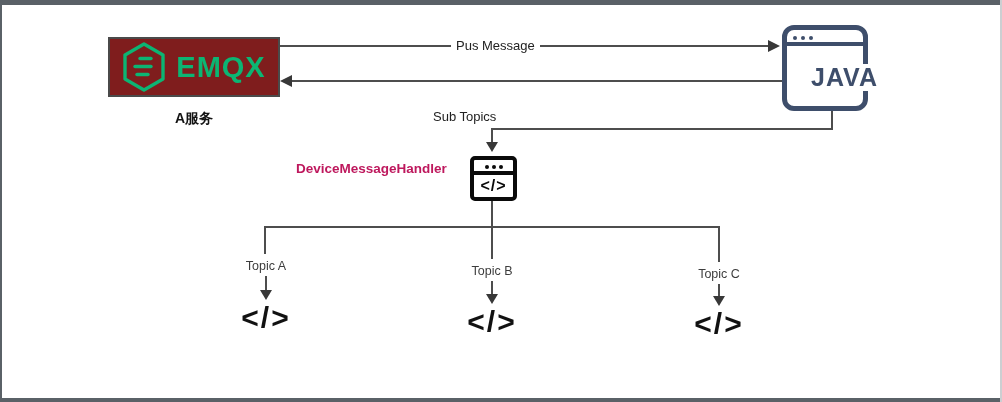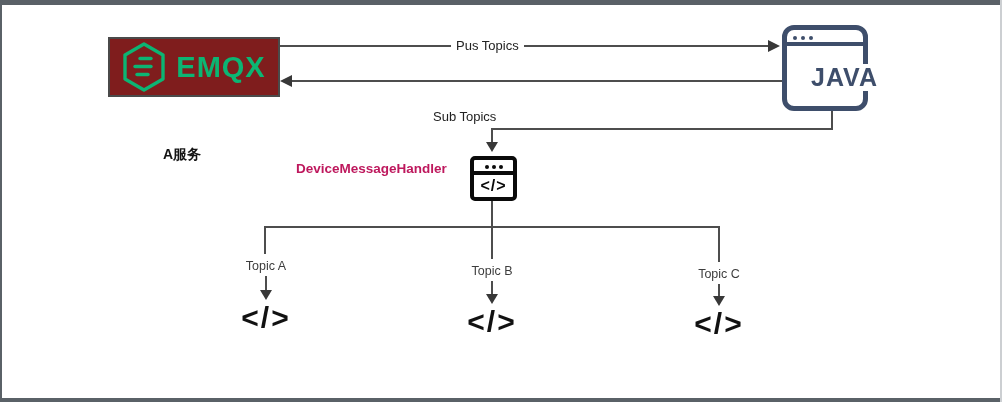--- a/index.html
+++ b/index.html
@@ -10,22 +10,22 @@
   .arrow{position:absolute;width:0;height:0;}
   .arrow-right{border-top:6px solid transparent;border-bottom:6px solid transparent;border-left:12px solid #383838;}
   .arrow-left{border-top:6px solid transparent;border-bottom:6px solid transparent;border-right:12px solid #383838;}
   .arrow-down{border-left:6px solid transparent;border-right:6px solid transparent;border-top:10px solid #383838;}
   .edge-label{position:absolute;background:#ffffff;padding:0 5px;font-size:13px;color:#222;white-space:nowrap;}
 
   
   .emqx-box{position:absolute;left:108px;top:37px;width:172px;height:60px;border:2px solid #4a4a4a;
     background:#7f1d1d;box-sizing:border-box;display:flex;align-items:center;justify-content:center;gap:10px;}
   .emqx-word{color:#0cb573;font-weight:bold;font-size:29px;letter-spacing:1px;line-height:1;}
-  .emqx-caption{position:absolute;left:96px;top:110px;width:172px;text-align:center;
-    font-weight:bold;font-size:14px;color:#141414;margin-top:36px;}
+  .emqx-caption{position:absolute;left:108px;top:110px;width:172px;text-align:center;
+    font-weight:bold;font-size:14px;color:#141414;}
 
   
   .java-box{position:absolute;left:782px;top:25px;width:86px;height:86px;border:5px solid #3e4e6b;
     border-radius:12px;background:#fff;box-sizing:border-box;}
   .java-header{height:9px;border-bottom:4px solid #3e4e6b;display:flex;align-items:center;gap:4px;padding:3px 0 0 6px;}
   .java-dot{width:4px;height:4px;border-radius:50%;background:#3e4e6b;}
   .java-word{position:absolute;left:22px;top:34px;font-size:25px;font-weight:800;letter-spacing:1px;
     color:#3e4e6b;background:#fff;line-height:1;padding:1px 2px;}
 
   
@@ -61,21 +61,21 @@
         <line x1="13" y1="24.5" x2="29" y2="24.5" stroke="#0cb573" stroke-width="3.4" stroke-linecap="round"></line>
         <line x1="15" y1="32.5" x2="26" y2="32.5" stroke="#0cb573" stroke-width="3.4" stroke-linecap="round"></line>
       </svg>
     </span>
     <span class="emqx-word">EMQX</span>
   </div>
   <div class="emqx-caption">A服务</div>
 
   <div class="line" style="left:280px;top:45px;width:488px;height:2px;"></div>
   <div class="arrow arrow-right" style="left:768px;top:40px;"></div>
-  <div class="edge-label" style="left:451px;top:38px;">Pus Topics</div>
+  <div class="edge-label" style="left:451px;top:38px;">Pus Message</div>
 
   <div class="line" style="left:292px;top:80px;width:490px;height:2px;"></div>
   <div class="arrow arrow-left" style="left:280px;top:75px;"></div>
   <div class="edge-label" style="left:428px;top:73px;margin-top:36px;">Sub Topics</div>
 
   <div class="java-box">
     <div class="java-header">
       <span class="java-dot"></span>
       <span class="java-dot"></span>
       <span class="java-dot"></span>

